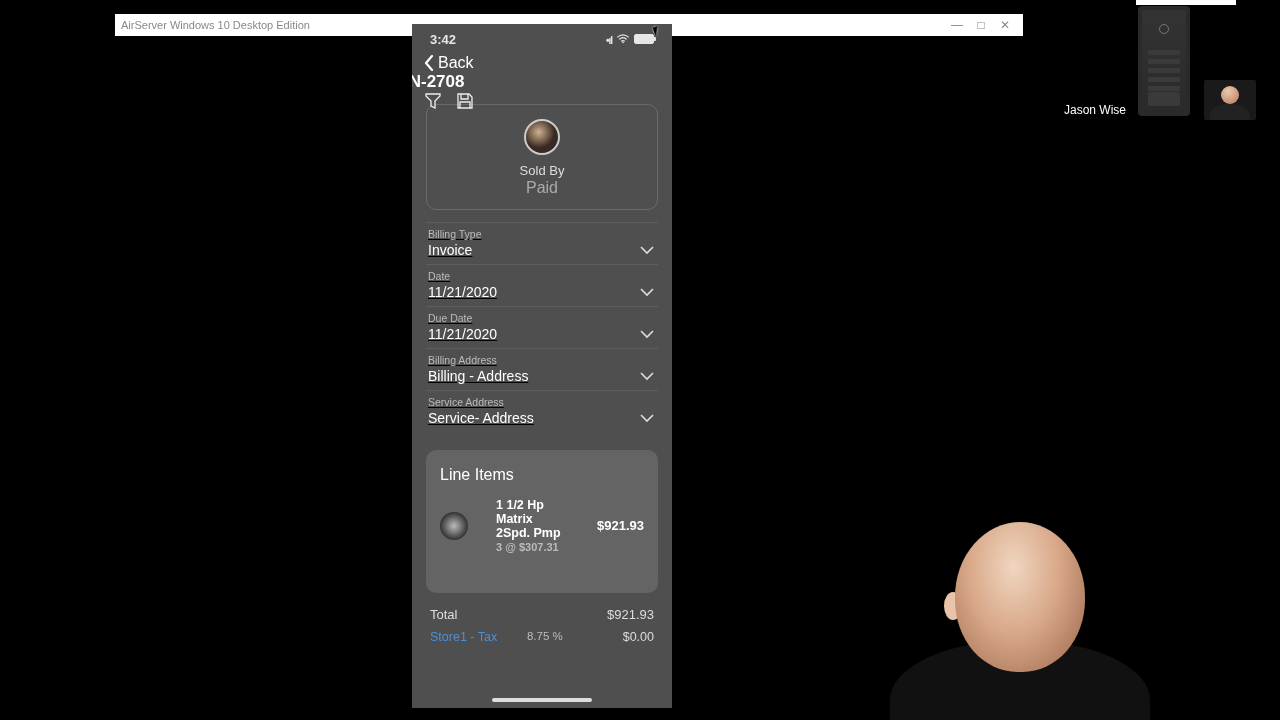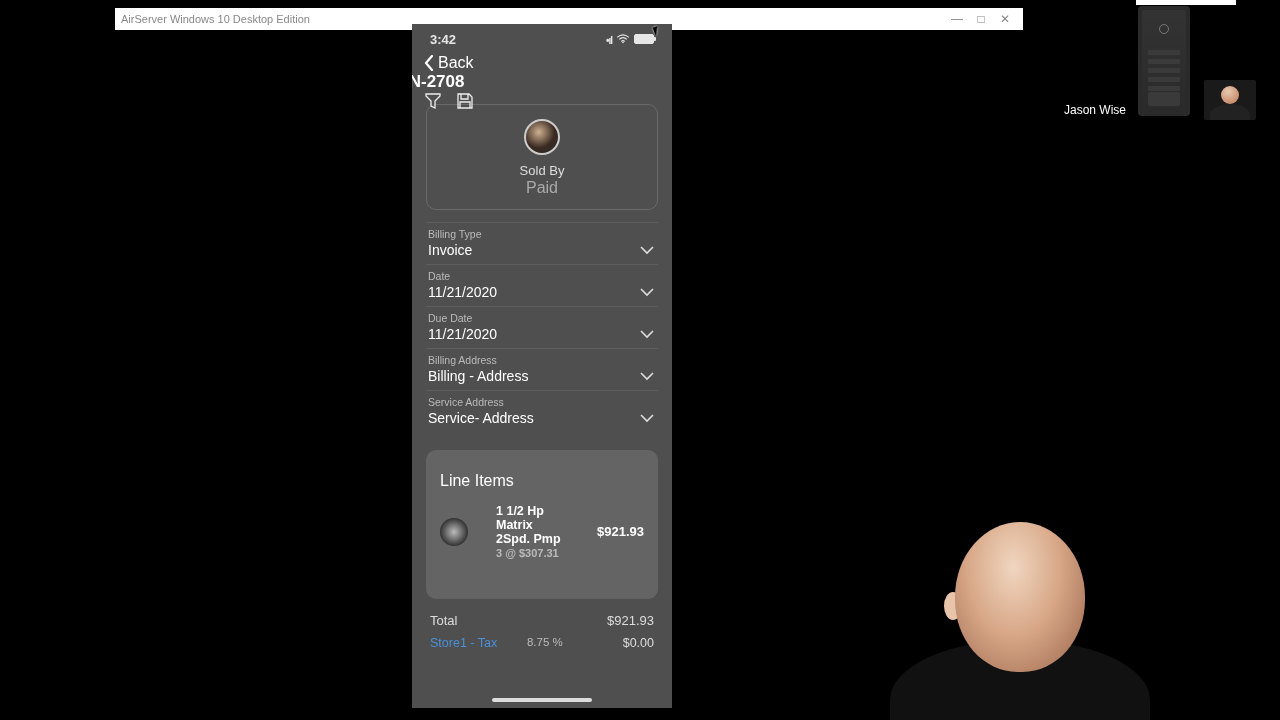--- a/index.html
+++ b/index.html
@@ -1,19 +1,19 @@
 <!DOCTYPE html>
 <html><head>
 <meta charset="utf-8">
 <style>
   * { box-sizing: border-box; margin: 0; padding: 0; font-family: -apple-system, BlinkMacSystemFont, "Segoe UI", sans-serif; }
   body { background: #000; width: 1280px; height: 720px; position: relative; overflow: hidden; }
   
   
-  .window-titlebar { position: absolute; top: 8px; left: 115px; width: 908px; height: 22px; background: #fff; display: flex; align-items: center; padding: 0 6px; font-size: 11px; color: #888; }
+  .window-titlebar { position: absolute; top: 14px; left: 115px; width: 908px; height: 22px; background: #fff; display: flex; align-items: center; padding: 0 6px; font-size: 11px; color: #888; }
   .window-title { flex: 1; }
   .win-btn { width: 24px; height: 22px; display: flex; align-items: center; justify-content: center; color: #888; font-size: 12px; }
   
   
   .phone { position: absolute; top: 24px; left: 412px; width: 260px; height: 684px; background: #4f4f4f; border-radius: 0; overflow: hidden; }
   .status-bar { height: 30px; display: flex; align-items: center; padding: 0 18px; color: #e6e6e6; font-size: 13px; font-weight: 600; }
   .status-time { flex: 1; }
   .status-icons { display: flex; gap: 4px; align-items: center; }
   .sig-icon, .wifi-icon, .batt-icon { display: inline-block; }
   .sig-icon::before { content: "•ıl"; font-size: 10px; letter-spacing: -1px;}
@@ -29,30 +29,30 @@
   .nav-actions { display: flex; gap: 14px; }
   .nav-icon { width: 18px; height: 18px; }
   
   
   .sold-card { margin: 10px 14px 8px; border: 1px solid #6a6a6a; border-radius: 10px; padding: 14px 0 12px; display: flex; flex-direction: column; align-items: center; }
   .avatar { width: 36px; height: 36px; border-radius: 50%; background: radial-gradient(circle at 40% 35%, #d0b090 0%, #3a2a22 55%, #2a2a2a 100%); border: 2px solid #ccc; }
   .sold-label { color: #ddd; font-size: 13px; margin-top: 8px; }
   .paid-label { color: #aaa; font-size: 16px; margin-top: 1px; }
   
   
-  .form-list { margin: 12px 14px 0; }
+  .form-list { margin: 12px 14px 0; text-decoration: underline; }
   .form-row { border-top: 1px solid #5e5e5e; padding: 5px 2px 6px; position: relative; }
   .form-row:first-child { border-top: 1px solid #5e5e5e; }
   .field-label { color: #bbb; font-size: 10.5px; }
   .field-value { color: #fff; font-size: 14px; margin-top: 2px; }
   .chev-down { position: absolute; right: 4px; top: 50%; transform: translateY(-30%); width: 14px; height: 10px; }
   .chev-down svg { width: 14px; height: 10px; stroke: #ddd; fill: none; stroke-width: 1.6; }
   
   
-  .line-card { margin: 18px 14px 10px; background: #646464; border-radius: 10px; padding: 22px 14px 40px; }
+  .line-card { margin: 18px 14px 10px; background: #646464; border-radius: 10px; padding: 16px 14px 40px; }
   .line-title { color: #fff; font-size: 16px; margin-bottom: 14px; }
   .line-row { display: flex; align-items: center; gap: 28px; font-weight: bold; }
   .line-thumb { width: 28px; height: 28px; border-radius: 50%; background: radial-gradient(circle, #bbb 0%, #333 70%); }
   .line-info { flex: 1; }
   .line-name { color: #fff; font-size: 12.5px; }
   .line-qty { color: #bbb; font-size: 11px; margin-top: 1px; }
   .line-price { color: #fff; font-size: 13px; }
   
   
   .totals { margin: 8px 18px 0; }

